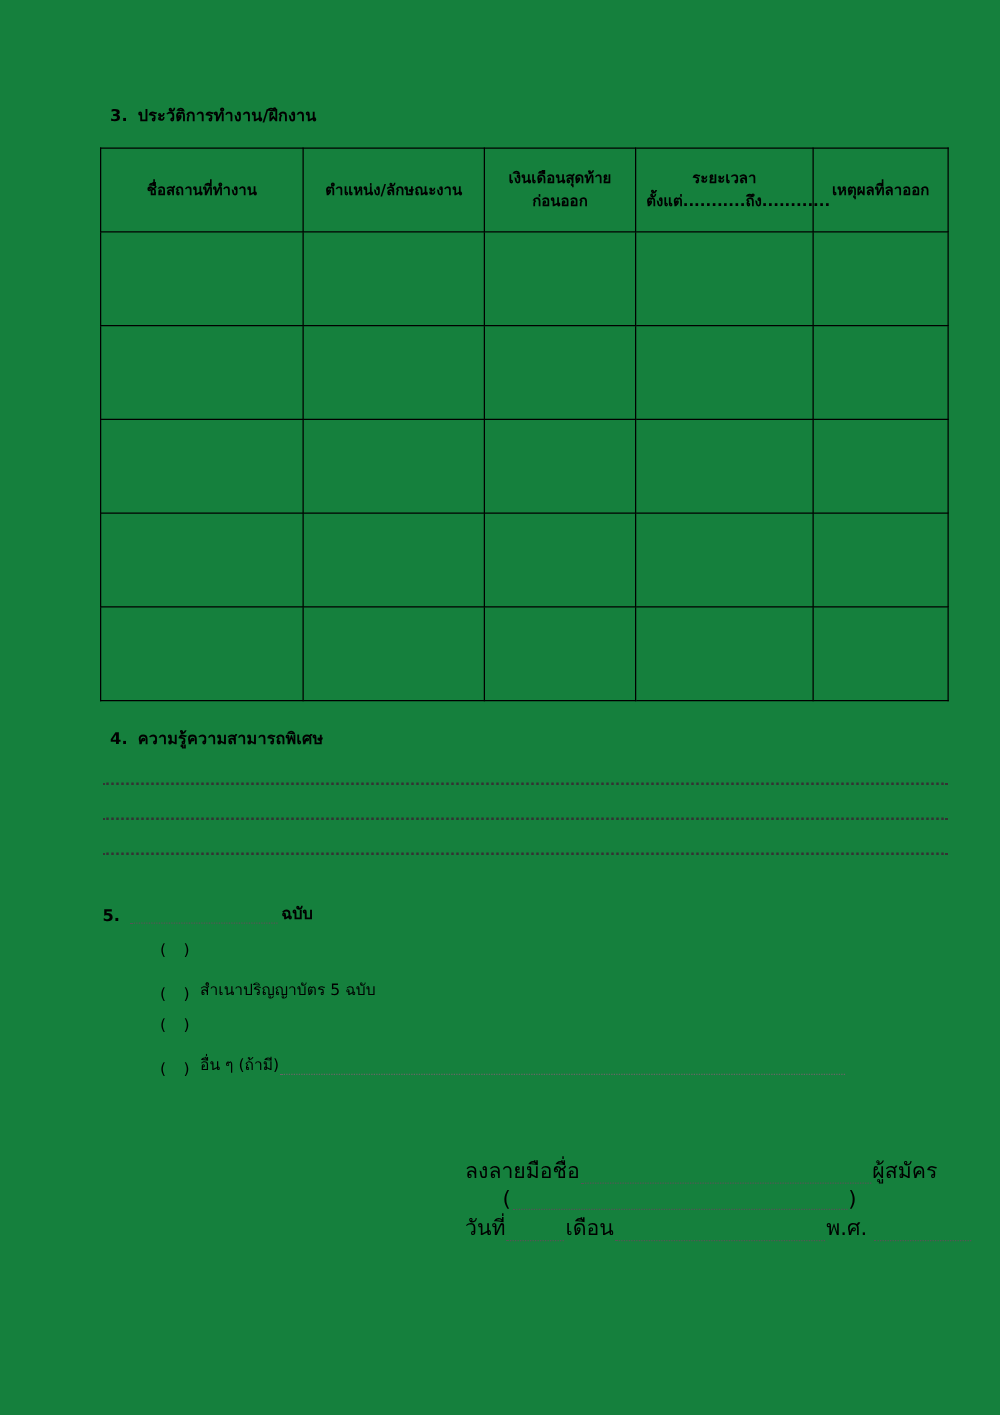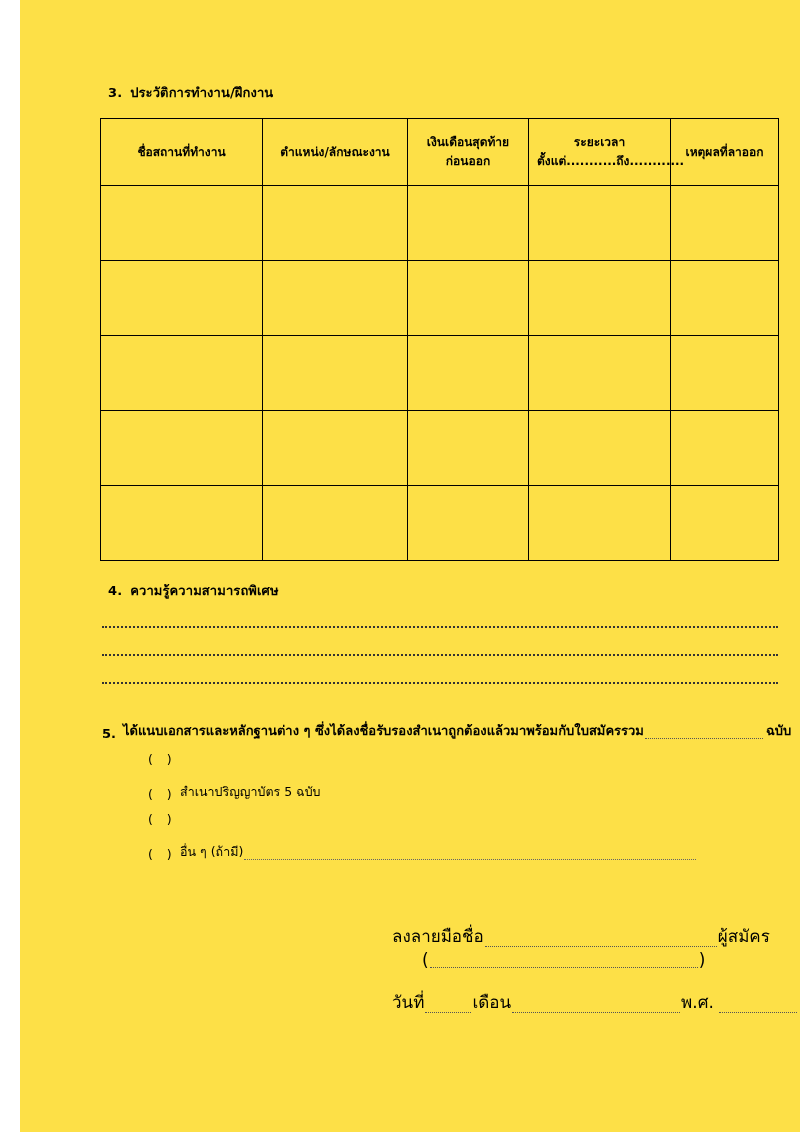--- a/index.html
+++ b/index.html
@@ -12,22 +12,21 @@
     height: 1132px;
     position: relative;
     font-family: "DejaVu Sans", "Liberation Sans", sans-serif;
     color: #000000;
     overflow: hidden;
   }
 
   .page {
     position: absolute;
     inset: 0;
-    background: #fde047;
-    margin-left: 20px;
+    background: #15803d;
   }
 
   
   .section-heading {
     position: absolute;
     font-size: 13px;
     font-weight: bold;
     white-space: nowrap;
     letter-spacing: 0.1px;
   }
@@ -151,21 +150,21 @@
     height: 13px;
     margin: 0 1px 2px 1px;
   }
 
   #sig-line-1 { left: 372px; top: 922px; }
   #sig-line-1 .dots { width: 232px; }
 
   #sig-line-2 { left: 402px; top: 950px; }
   #sig-line-2 .dots { width: 268px; }
 
-  #sig-line-3 { left: 372px; top: 988px; }
+  #sig-line-3 { left: 372px; top: 968px; }
   #sig-line-3 .d-day { width: 46px; }
   #sig-line-3 .d-month { width: 168px; }
   #sig-line-3 .d-year { width: 78px; margin-left: 5px; }
 </style>
 </head>
 <body>
 
 <div class="page">
 
   <div class="section-heading" id="heading-3">
@@ -243,21 +242,20 @@
   <div class="section-heading" id="heading-4">
     <span class="num">4.</span><span>ความรู้ความสามารถพิเศษ</span>
   </div>
 
   <div class="answer-line" id="ans-line-1"></div>
   <div class="answer-line" id="ans-line-2"></div>
   <div class="answer-line" id="ans-line-3"></div>
 
   <div id="heading-5">
     <span class="num">5.</span>
-      <span>ได้แนบเอกสารและหลักฐานต่าง ๆ ซึ่งได้ลงชื่อรับรองสำเนาถูกต้องแล้วมาพร้อมกับใบสมัครรวม</span>
       <span class="fill"></span>
       <span>ฉบับ</span>
   </div>
 
   <div class="attach-item" id="attach-1">
     <span class="box">(   )</span>
   </div>
   <div class="attach-item" id="attach-2">
     <span class="box">(   )</span>
       <span class="txt">สำเนาปริญญาบัตร  5  ฉบับ</span>

